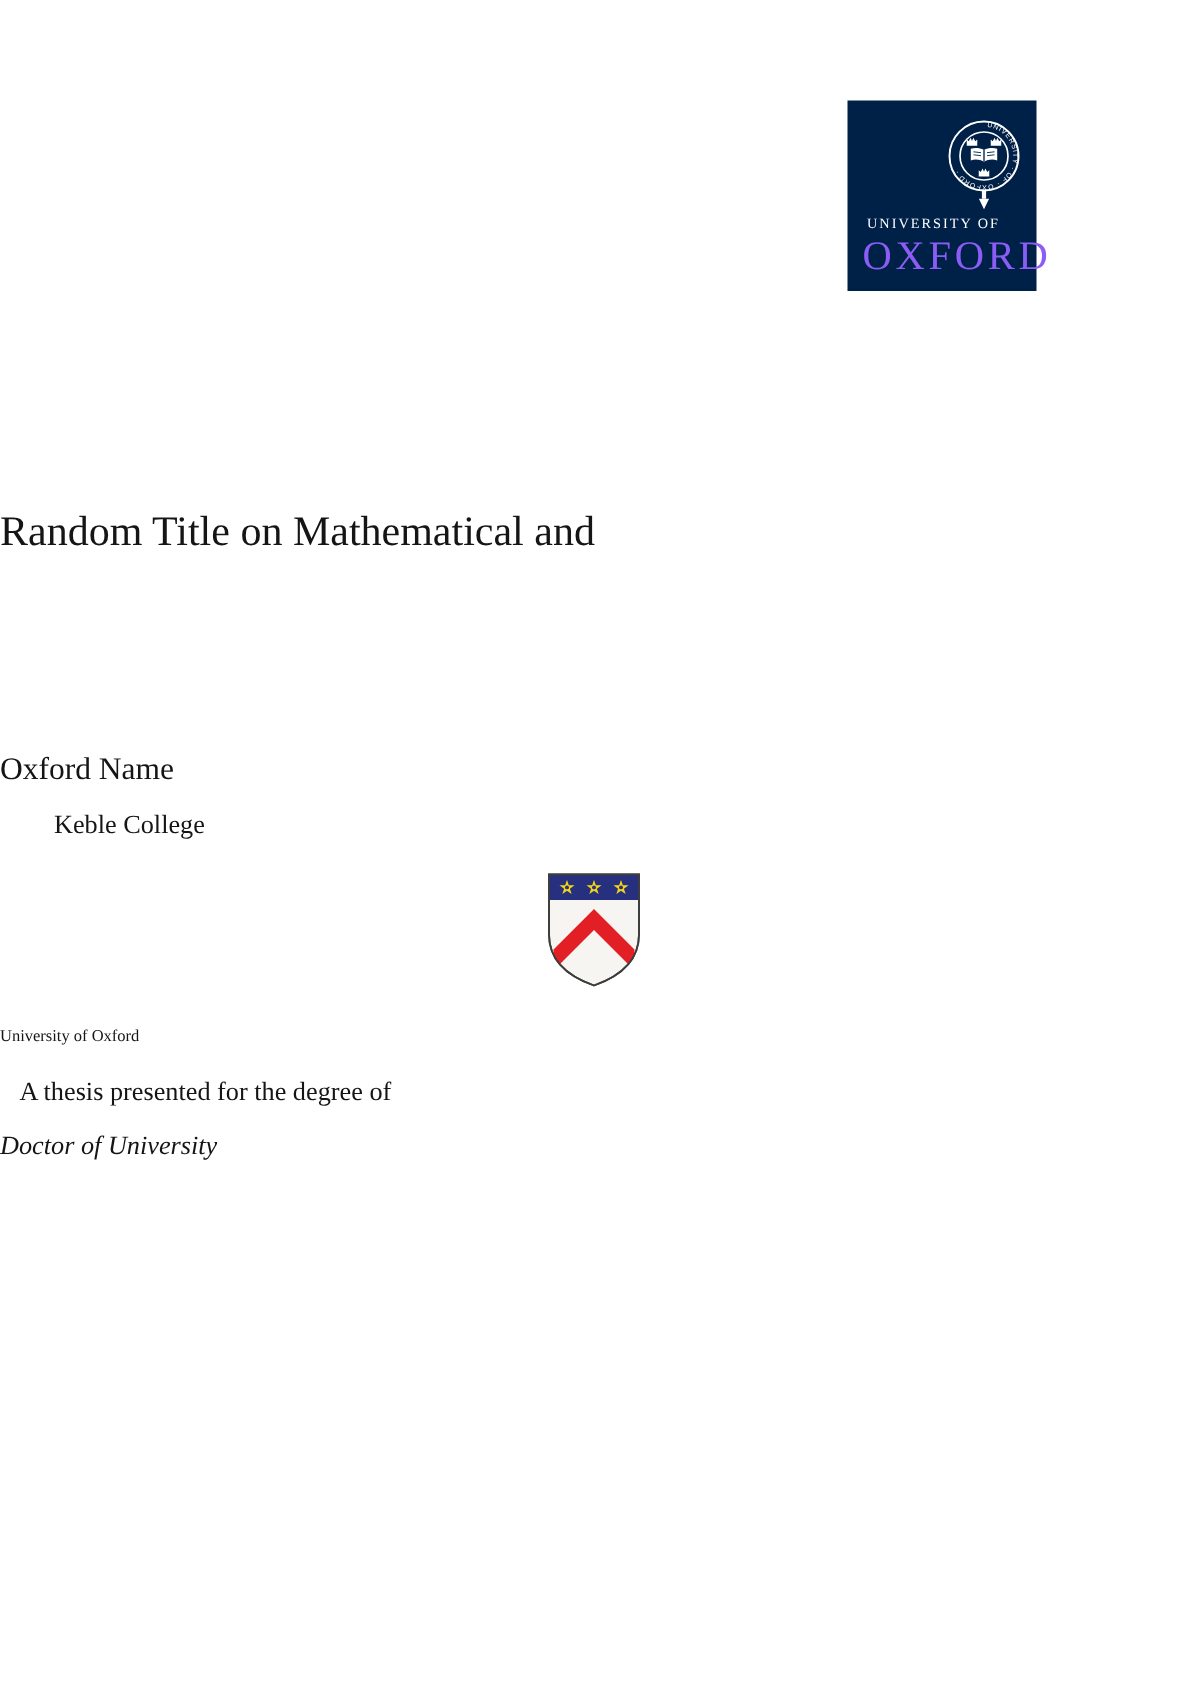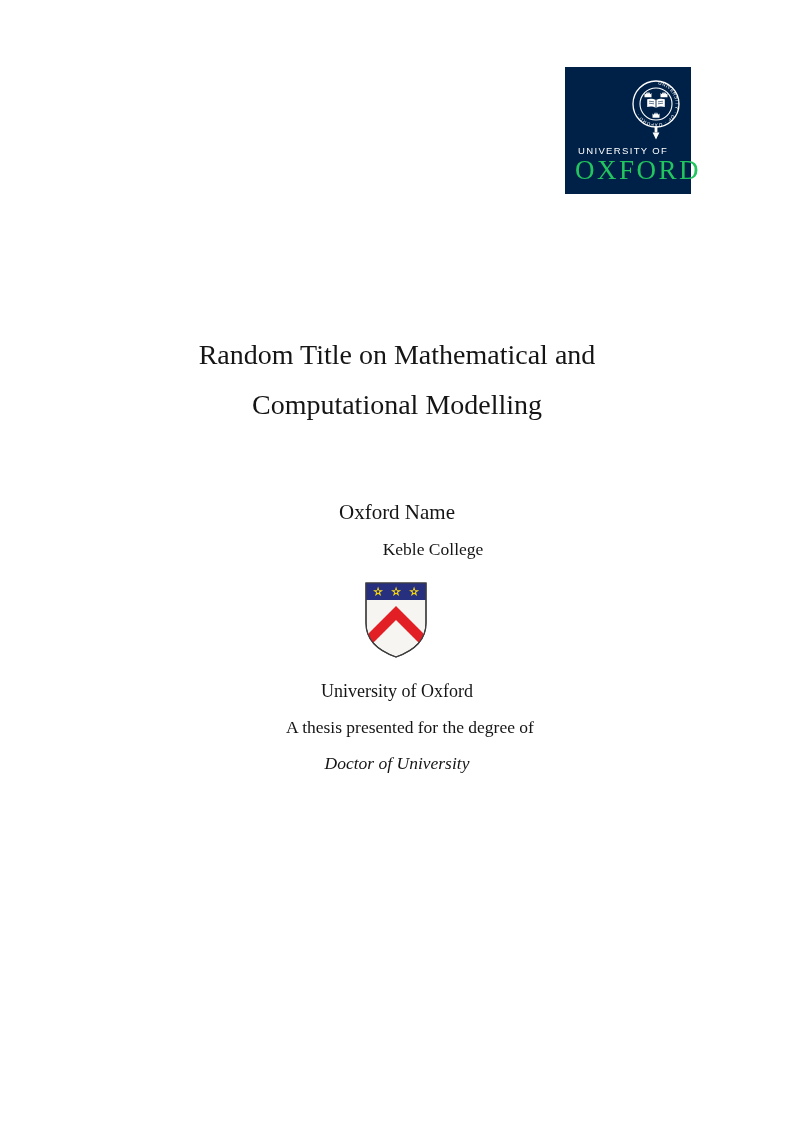--- a/index.html
+++ b/index.html
@@ -4,42 +4,42 @@
 <style>
   html,body{margin:0;padding:0;background:#ffffff;}
   .page{
     position:relative;
     width:794px;height:1123px;
     background:#ffffff;
     font-family:"Liberation Serif", serif;
     color:#151515;
     overflow:hidden;
   }
-  .centered{position:absolute;left:0;width:794px;text-align:center;}
+  .centered{position:absolute;left:0;width:794px;}
 
   
   .oxford-logo{
     position:absolute;left:565px;top:67px;
     width:126px;height:127px;
     background:#002147;
   }
   .oxford-logo .belt-crest{
     position:absolute;left:59px;top:5px;width:64px;height:78px;
   }
   .oxford-logo .uni-of{
     position:absolute;left:13px;top:78px;
-    font-family:Liberation Sans, sans-serif;
+    font-family:Liberation Serif, serif;
     font-size:9.5px;letter-spacing:1.35px;
     color:#ffffff;white-space:nowrap;
   }
   .oxford-logo .oxford-word{
     position:absolute;left:10px;top:88px;
     font-family:"Liberation Serif", serif;
     font-size:27px;letter-spacing:2.5px;
-    color:#22c55e;white-space:nowrap;
+    color:#8b5cf6;white-space:nowrap;
   }
 
   
   .thesis-title{
     top:330px;
     font-size:28px;
     line-height:50px;
     font-weight:500;
   }
 
@@ -47,21 +47,21 @@
   .author-name{top:499px;font-size:21px;line-height:26px;}
   .college-name{top:539px;font-size:17.5px;line-height:20px;margin-left:36px;}
 
   
   .keble-crest{
     position:absolute;left:364px;top:581px;
     width:64px;height:78px;
   }
 
   
-  .university-name{top:681px;font-size:18px;line-height:20px;}
+  .university-name{top:681px;font-size:11px;line-height:20px;}
   .thesis-line{top:717px;font-size:17.5px;line-height:20px;margin-left:13px;}
   .degree-name{top:753px;font-size:17.5px;line-height:20px;font-style:italic;}
 
   
   .term-line{top:825px;font-size:17.5px;line-height:20px;}
 </style>
 </head>
 <body>
 
 <div class="page">
@@ -93,21 +93,20 @@
 
       <rect x="30.6" y="51.5" width="2.8" height="6" fill="#ffffff"></rect>
       <polygon points="28.6,57.5 35.4,57.5 32,64.5" fill="#ffffff"></polygon>
     </svg>
     <div class="uni-of">UNIVERSITY OF</div>
     <div class="oxford-word">OXFORD</div>
   </div>
 
   <div class="centered thesis-title">
     <div>Random Title on Mathematical and</div>
-    <div>Computational Modelling</div>
   </div>
 
   <div class="centered author-name">Oxford Name</div>
   <div class="centered college-name">Keble College</div>
 
   <svg class="keble-crest" viewBox="0 0 64 78">
     <defs>
       <clipPath id="shieldClip">
         <path d="M2,2 H62 V42 C62,58 52,69 32,76 C12,69 2,58 2,42 Z"></path>
       </clipPath>

